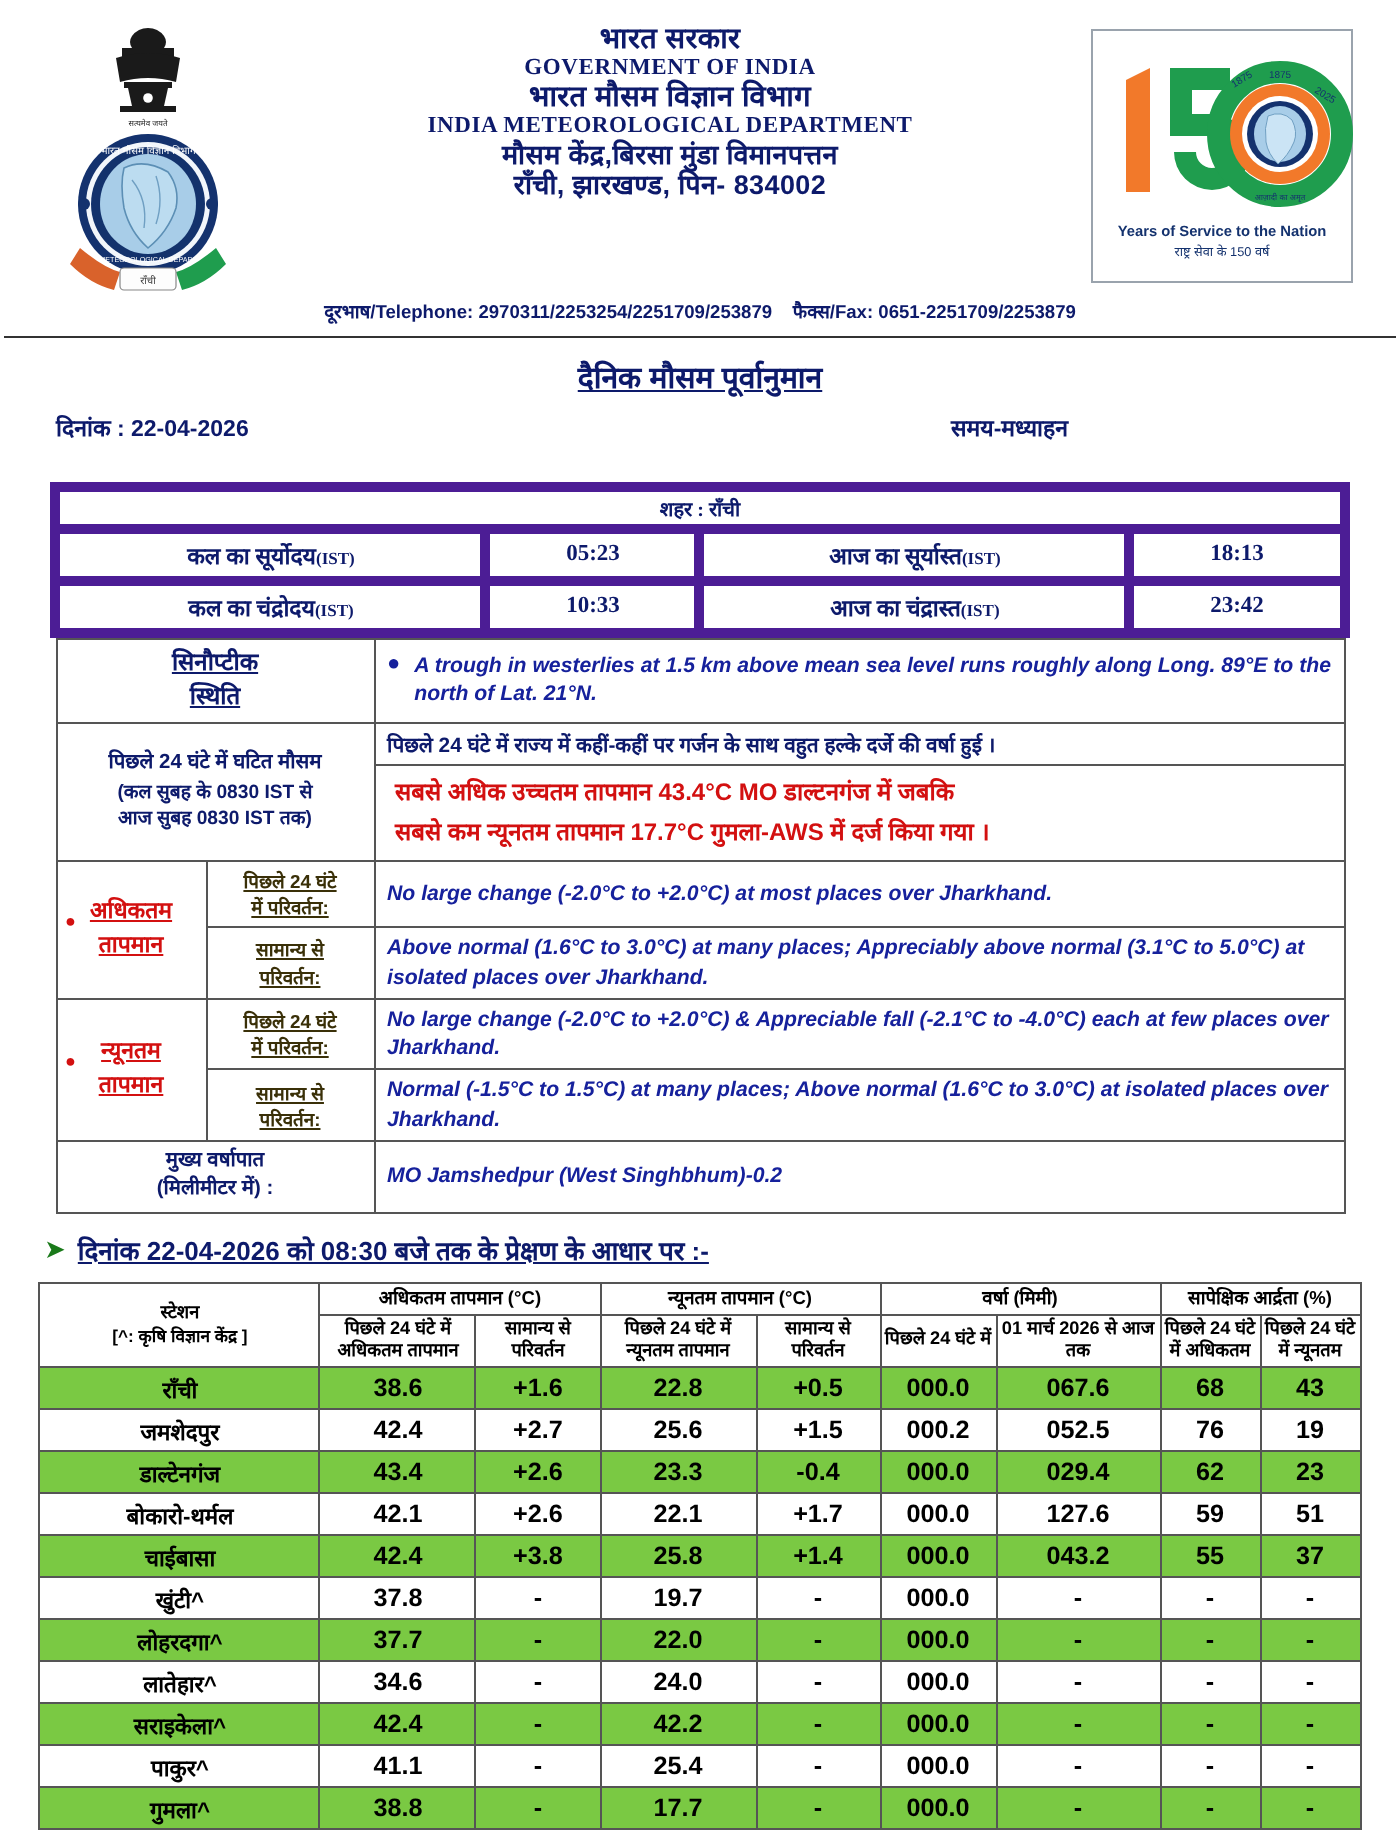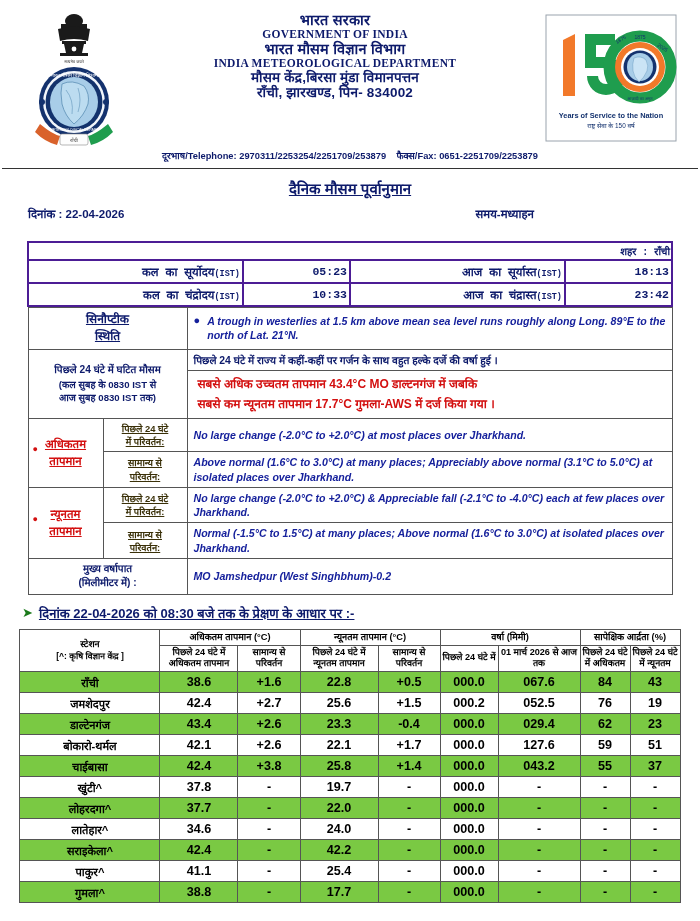--- a/index.html
+++ b/index.html
@@ -110,23 +110,23 @@
   table {
     border-collapse: collapse;
     width: 100%;
   }
   .city-table {
     width: 644px;
     margin: 0 auto;
     table-layout: fixed;
   }
   .city-table td {
-    border: 2px solid #4c1d95;
-    text-align: right;
-    font-family: Liberation Mono, monospace;
+    border: 5px solid #4c1d95;
+    text-align: center;
+    font-family: Liberation Serif, serif;
     font-weight: bold;
     color: #0d1a6b;
     padding: 2px 2px;
     font-size: 11.5px;
     height: 17px;
   }
   .city-table td.city-head {
     font-size: 10px;
     font-weight: bold;
     padding: 1px;
@@ -535,21 +535,21 @@
     </thead>
     <tbody id="station-rows">
         <tr class="row-green">
           <td class="station">राँची</td>
           <td>38.6</td>
           <td>+1.6</td>
           <td>22.8</td>
           <td>+0.5</td>
           <td>000.0</td>
           <td>067.6</td>
-          <td>84</td>
+          <td>68</td>
           <td>43</td>
         </tr>
         <tr class="row-white">
           <td class="station">जमशेदपुर</td>
           <td>42.4</td>
           <td>+2.7</td>
           <td>25.6</td>
           <td>+1.5</td>
           <td>000.2</td>
           <td>052.5</td>

